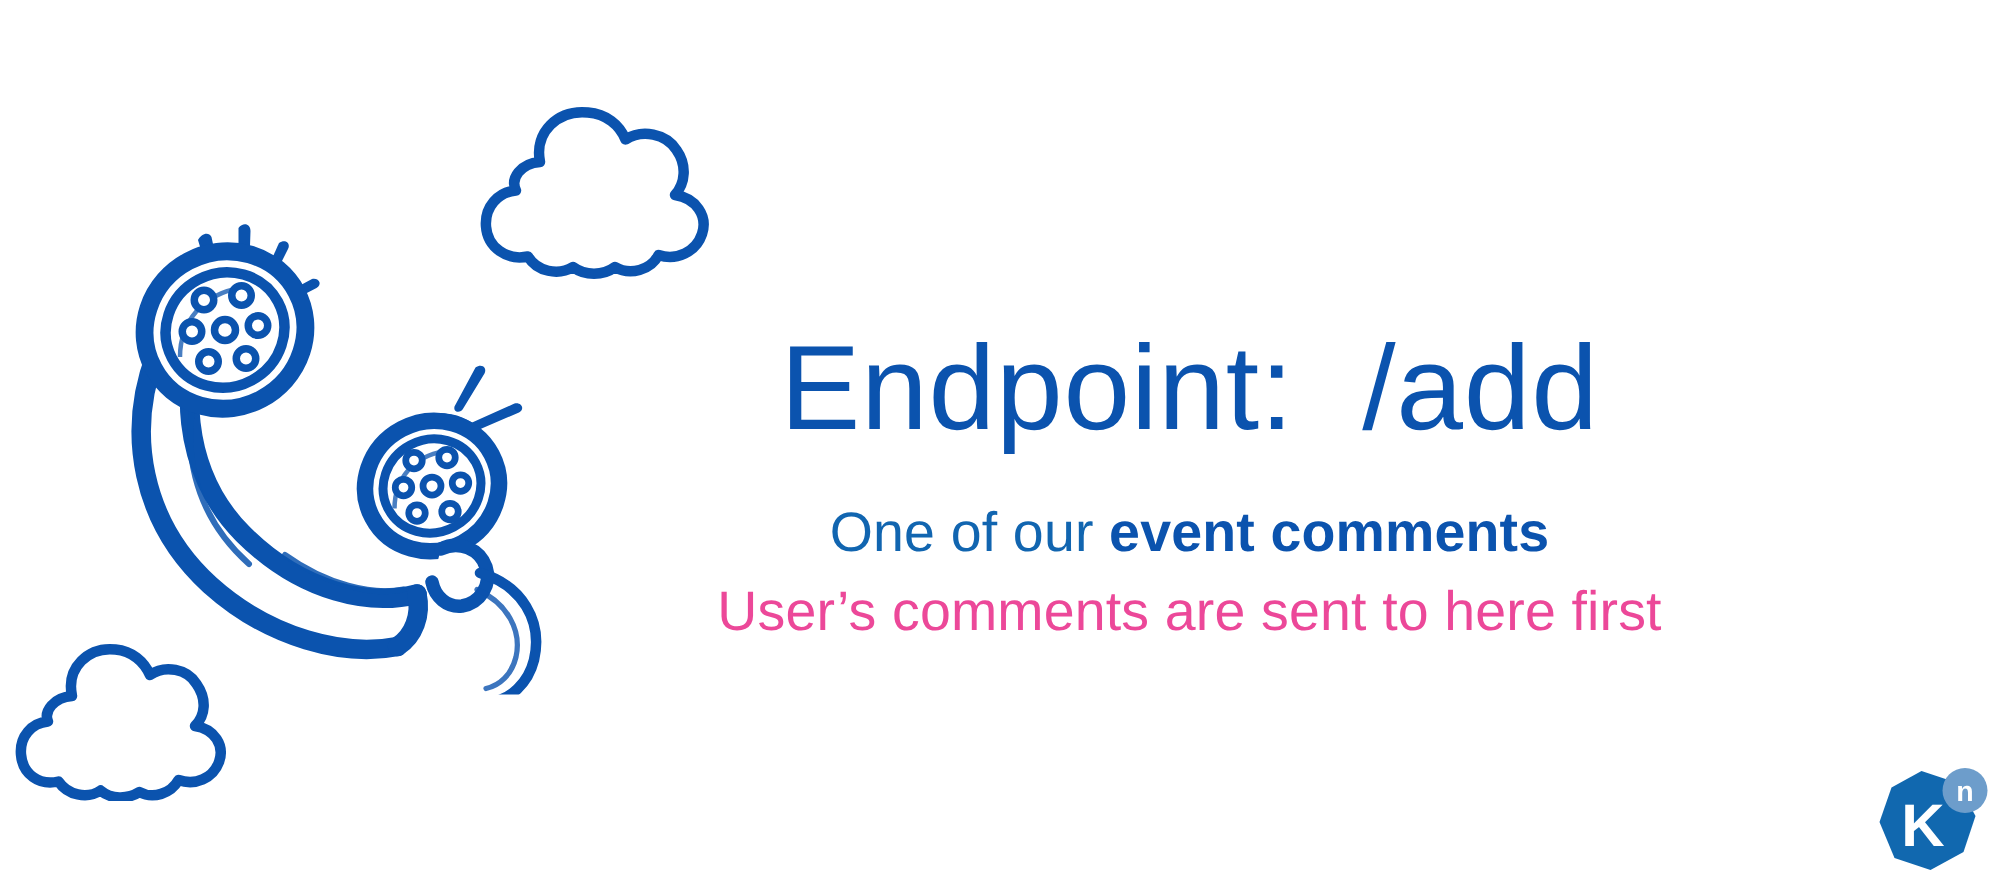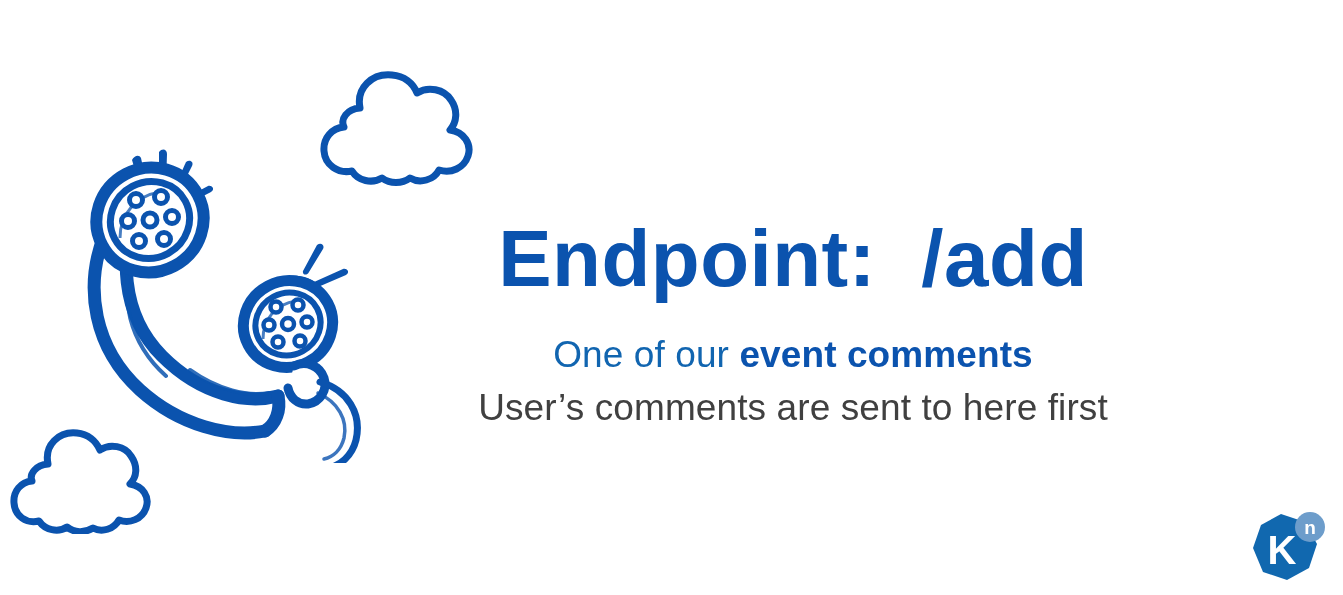--- a/index.html
+++ b/index.html
@@ -208,27 +208,27 @@
                C77 109 66 109 59 103
                C50 109 37 106 31 97
                C18 100 7 92 6 79
                C5 67 13 58 24 57
                C21 50 28 41 40 40 Z" fill="#ffffff" stroke="#0B53AE" stroke-width="7" stroke-linejoin="round"></path>
     </svg>
   </div>
 
   <div id="text-block">
 
-    <h1 id="slide-title" style="color: rgb(11, 83, 174); font-weight: bold;">Endpoint:  /add</h1>
+    <h1 id="slide-title" style="color: rgb(11, 83, 174);">Endpoint:  /add</h1>
 
     <div id="subtitle-group">
 
       <p class="subtitle-line" style="color: rgb(17, 101, 176);"><span>One of our </span><span class="emph" style="color: rgb(11, 83, 174);">event comments</span></p>
 
-      <p class="subtitle-line" style="color: #404040;">User’s comments are sent to here first</p>
+      <p class="subtitle-line" style="color: #ec4899;">User’s comments are sent to here first</p>
 
     </div>
   </div>
 
   <div id="logo">
     <svg viewBox="0 0 80 80" width="80" height="80" aria-hidden="true">
 
       <polygon points="34,6 58,14 70,36 62,60 40,72 16,64 6,40 14,17" fill="#1168AF"></polygon>
 
       <text x="35" y="56" text-anchor="middle" font-family="'Liberation Sans', sans-serif" font-size="40" font-weight="700" fill="#FFFFFF">K</text>

